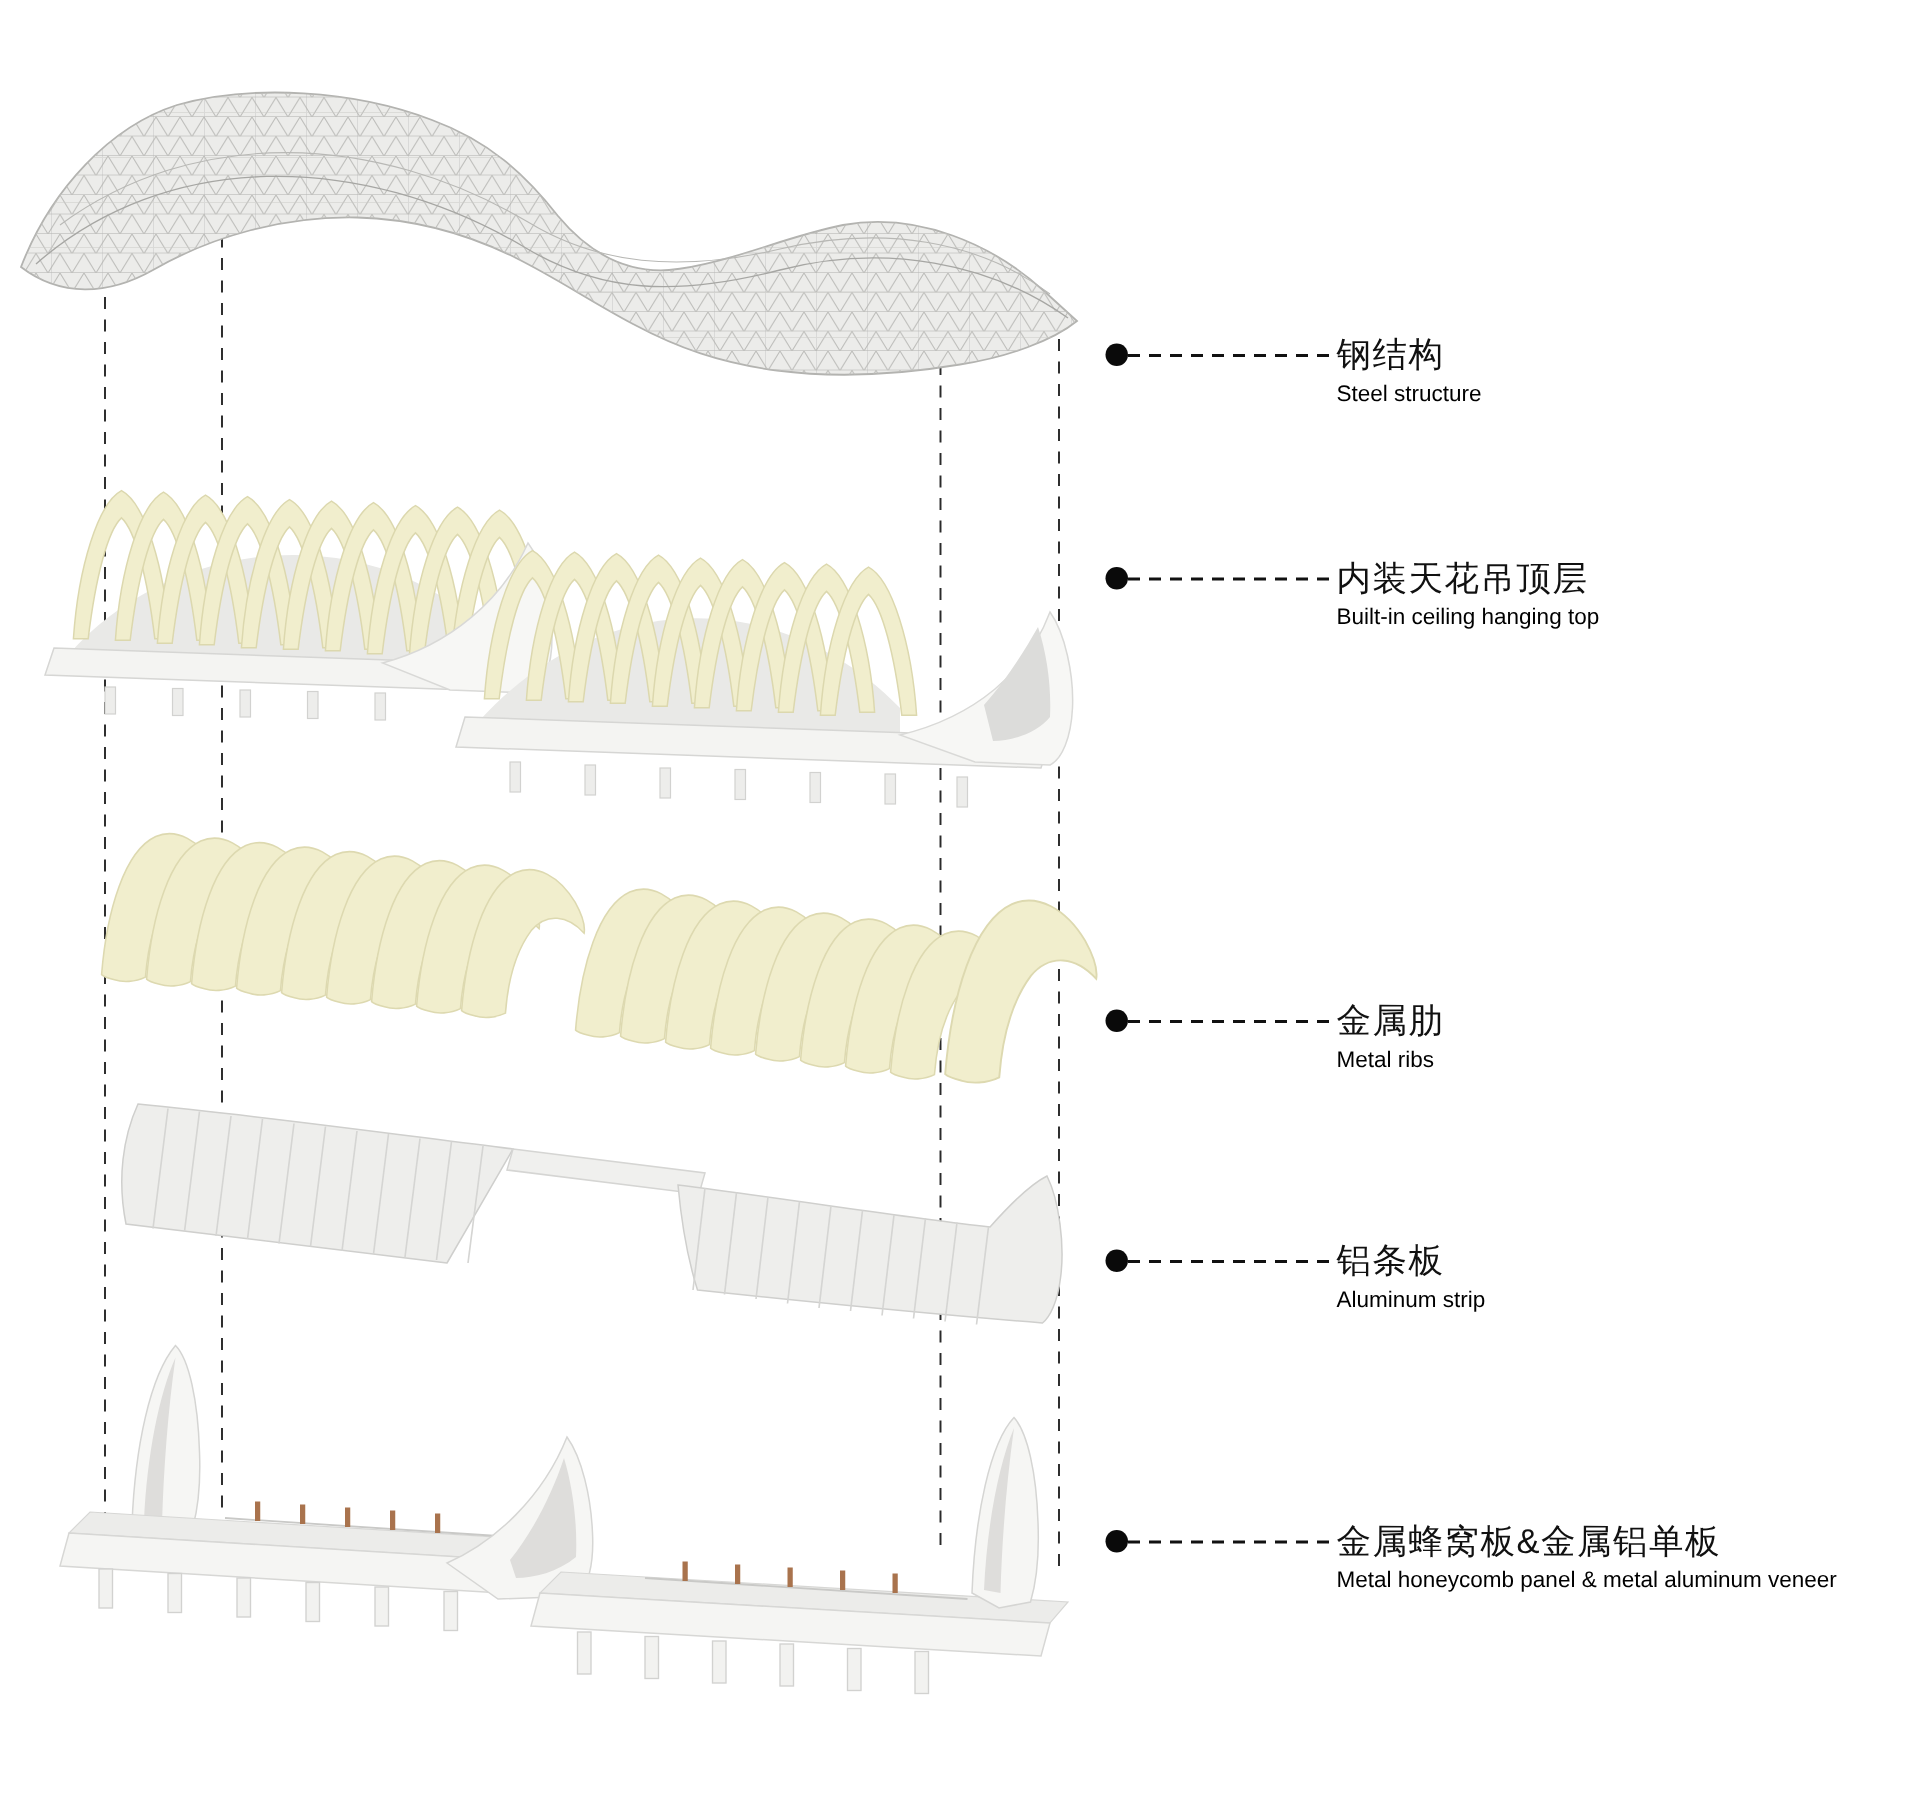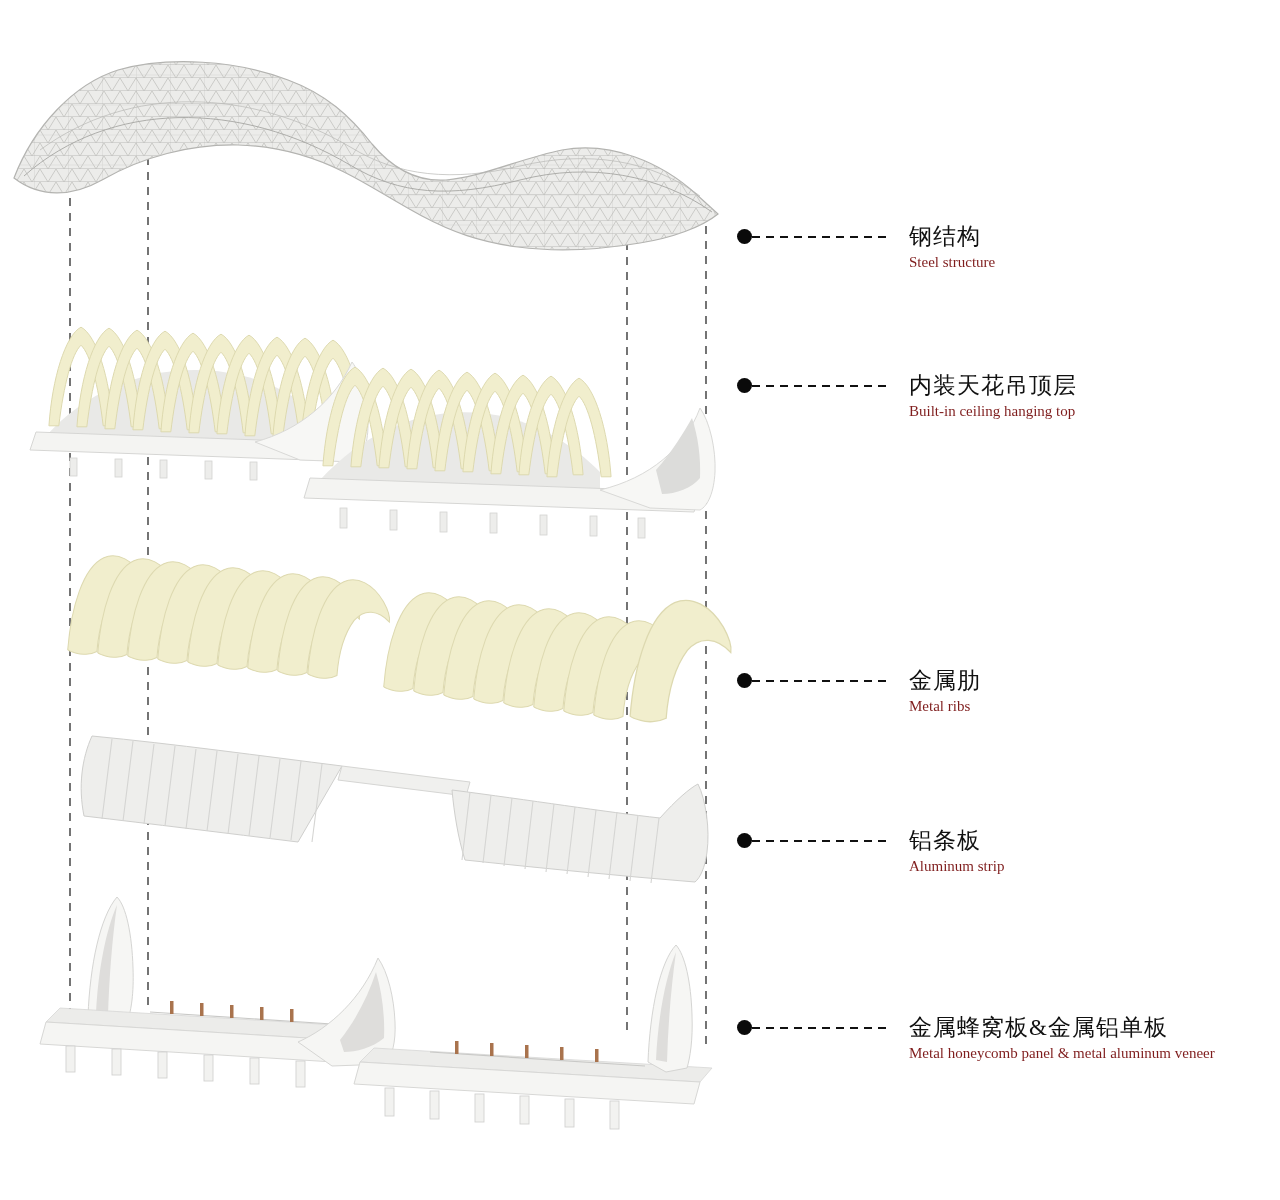--- a/index.html
+++ b/index.html
@@ -5,23 +5,23 @@
   html,body{margin:0;padding:0;background:#fff;}
   #canvas{
     position:relative;width:1280px;height:1200px;background:#ffffff;
     font-family:"Liberation Sans","DejaVu Sans",sans-serif;overflow:hidden;
   }
   #drawing{position:absolute;left:0;top:0;}
   .label{position:absolute;left:737px;display:flex;align-items:flex-start;}
   .dot{width:15px;height:15px;border-radius:50%;background:#0a0a0a;flex:0 0 auto;margin-top:6px;}
   .leader{width:138px;height:2px;margin-top:12.5px;flex:0 0 auto;
     background:repeating-linear-gradient(90deg,#111 0 8px,transparent 8px 14px);}
-  .texts{margin-left:19px;font-family:Liberation Serif, serif;}
+  .texts{margin-left:1px;}
   .zh{font-size:23px;line-height:27px;color:#111;letter-spacing:1px;white-space:nowrap;}
-  .en{font-size:15px;line-height:21px;color:#7f1d1d;white-space:nowrap;margin-top:2px;}
+  .en{font-size:15px;line-height:21px;color:#000000;white-space:nowrap;margin-top:2px;}
 </style>
 </head>
 <body>
 
 <div id="canvas">
 
   <svg id="drawing" width="1280" height="1200" viewBox="0 0 1280 1200">
     <defs>
       <pattern id="mesh" width="16" height="13" patternUnits="userSpaceOnUse">
         <path d="M0,13 L8,0 L16,13 Z" fill="none" stroke="#bcbcb9" stroke-width="0.7"></path>

